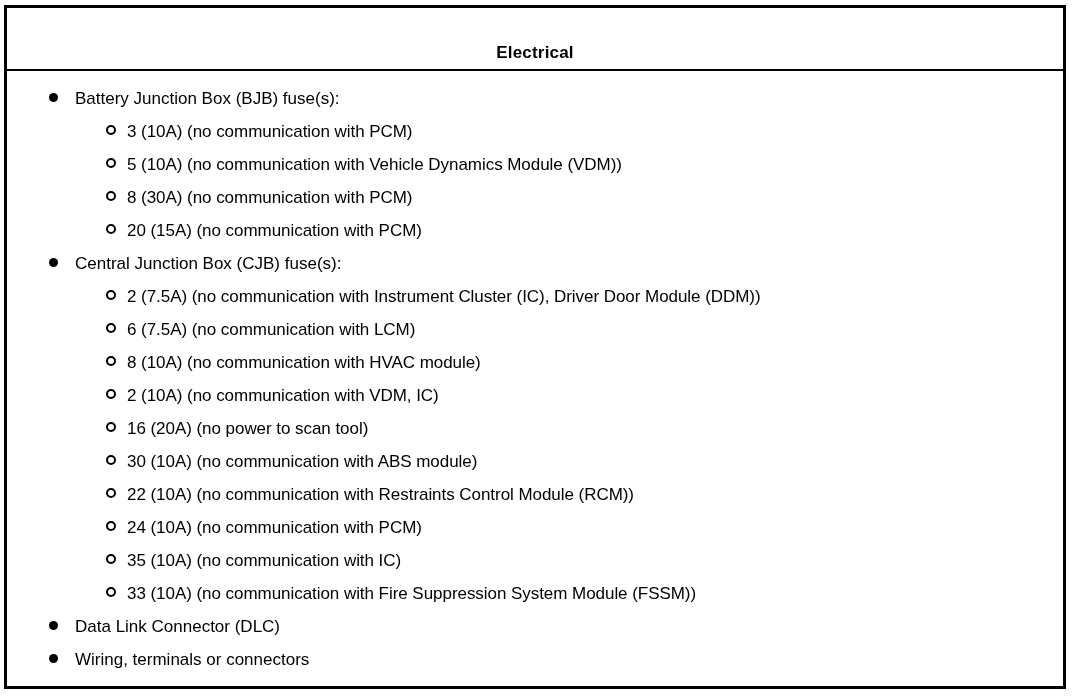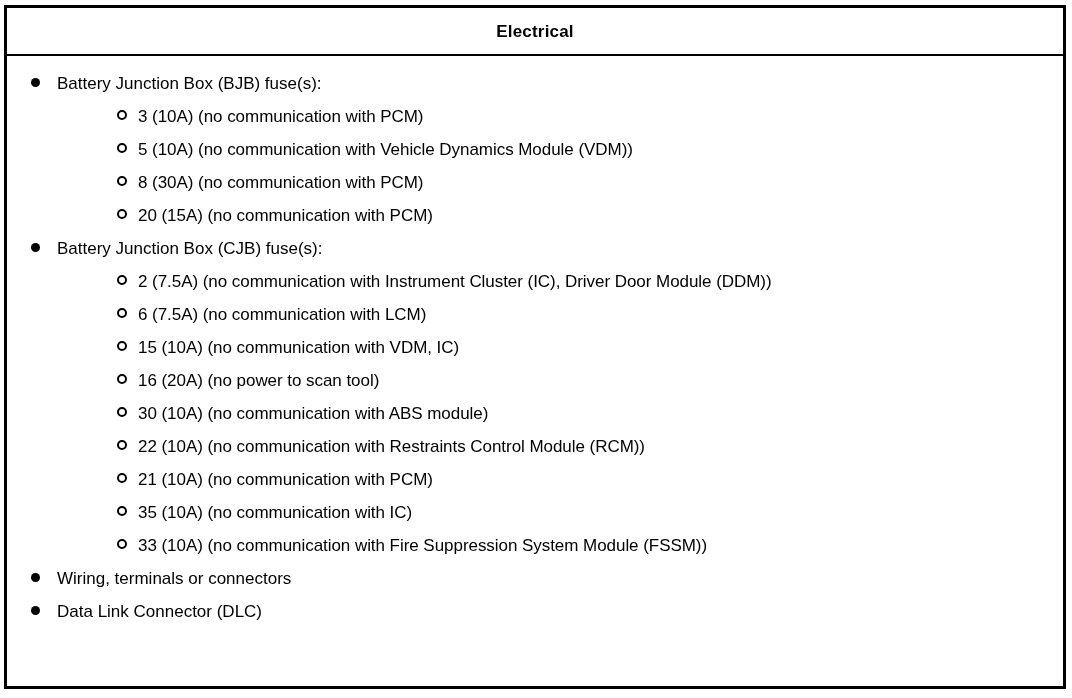--- a/index.html
+++ b/index.html
@@ -20,26 +20,27 @@
     left: 4px;
     top: 5px;
     width: 1062px;
     height: 684px;
     border: 3px solid #000000;
     box-sizing: border-box;
     background: #ffffff;
   }
 
   .table-header {
-    height: 48px;
+    height: 35px;
     border-bottom: 2px solid #000000;
     display: flex;
     align-items: center;
     justify-content: center;
     box-sizing: border-box;
+    margin-top: 28px;
   }
 
   .table-header-title {
     font-size: 17px;
     font-weight: bold;
     letter-spacing: 0.2px;
     line-height: 1;
   }
 
   .table-body {
@@ -49,27 +50,26 @@
 
   .row {
     display: flex;
     align-items: flex-start;
     height: 33px;
     line-height: 33px;
     white-space: nowrap;
   }
 
   .row.level-1 {
-    padding-left: 24px;
+    padding-left: 42px;
     align-items: flex-end;
   }
 
   .row.level-2 {
     padding-left: 99px;
-    margin-left: 11px;
   }
 
   .marker {
     flex: 0 0 auto;
     display: inline-block;
     text-align: left;
   }
 
   .row.level-1 .marker {
     width: 26px;
@@ -137,61 +137,65 @@
       <div class="row level-2">
         <span class="marker"><span class="ring"></span></span>
         <span class="row-text">8 (30A) (no communication with PCM)</span>
       </div>
       <div class="row level-2">
         <span class="marker"><span class="ring"></span></span>
         <span class="row-text">20 (15A) (no communication with PCM)</span>
       </div>
       <div class="row level-1">
         <span class="marker"><span class="disc"></span></span>
-        <span class="row-text">Battery Junction Box (CJB) fuse(s):</span>
+        <span class="row-text">Central Junction Box (CJB) fuse(s):</span>
       </div>
       <div class="row level-2">
         <span class="marker"><span class="ring"></span></span>
         <span class="row-text">2 (7.5A) (no communication with Instrument Cluster (IC), Driver Door Module (DDM))</span>
       </div>
       <div class="row level-2">
         <span class="marker"><span class="ring"></span></span>
         <span class="row-text">6 (7.5A) (no communication with LCM)</span>
       </div>
       <div class="row level-2">
         <span class="marker"><span class="ring"></span></span>
-        <span class="row-text">15 (10A) (no communication with VDM, IC)</span>
+        <span class="row-text">8 (10A) (no communication with HVAC module)</span>
+      </div>
+      <div class="row level-2">
+        <span class="marker"><span class="ring"></span></span>
+        <span class="row-text">2 (10A) (no communication with VDM, IC)</span>
       </div>
       <div class="row level-2">
         <span class="marker"><span class="ring"></span></span>
         <span class="row-text">16 (20A) (no power to scan tool)</span>
       </div>
       <div class="row level-2">
         <span class="marker"><span class="ring"></span></span>
         <span class="row-text">30 (10A) (no communication with ABS module)</span>
       </div>
       <div class="row level-2">
         <span class="marker"><span class="ring"></span></span>
         <span class="row-text">22 (10A) (no communication with Restraints Control Module (RCM))</span>
       </div>
       <div class="row level-2">
         <span class="marker"><span class="ring"></span></span>
-        <span class="row-text">21 (10A) (no communication with PCM)</span>
+        <span class="row-text">24 (10A) (no communication with PCM)</span>
       </div>
       <div class="row level-2">
         <span class="marker"><span class="ring"></span></span>
         <span class="row-text">35 (10A) (no communication with IC)</span>
       </div>
       <div class="row level-2">
         <span class="marker"><span class="ring"></span></span>
         <span class="row-text">33 (10A) (no communication with Fire Suppression System Module (FSSM))</span>
       </div>
       <div class="row level-1">
         <span class="marker"><span class="disc"></span></span>
+        <span class="row-text">Data Link Connector (DLC)</span>
+      </div>
+      <div class="row level-1">
+        <span class="marker"><span class="disc"></span></span>
         <span class="row-text">Wiring, terminals or connectors</span>
       </div>
-      <div class="row level-1">
-        <span class="marker"><span class="disc"></span></span>
-        <span class="row-text">Data Link Connector (DLC)</span>
-      </div>
     </div>
 
 </div>
 
 </body></html>

